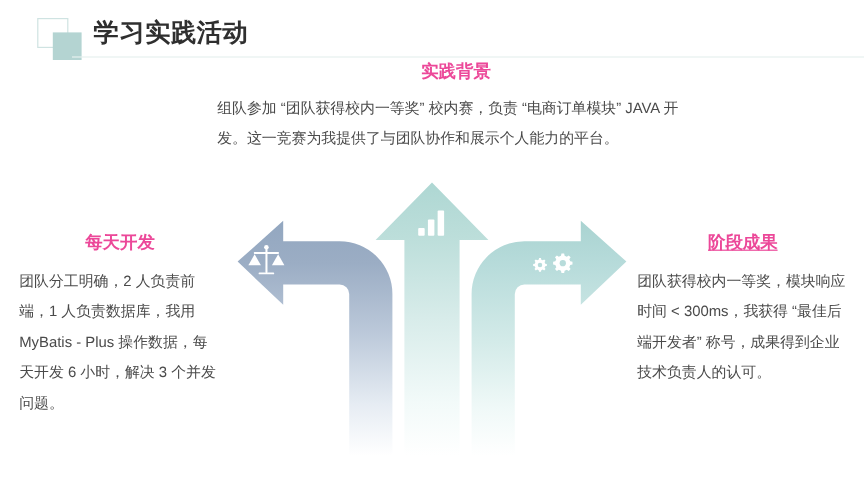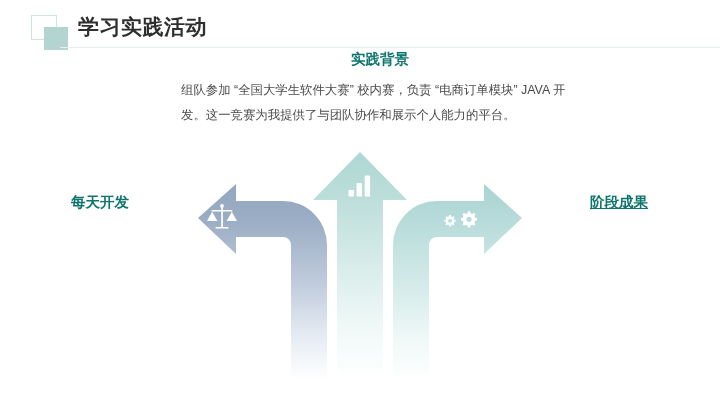--- a/index.html
+++ b/index.html
@@ -74,21 +74,21 @@
     left: 178px;
     top: 150px;
     width: 364px;
     height: 255px;
   }
 
   
   .panel-heading {
     font-size: 14.5px;
     font-weight: bold;
-    color: #0f766e;
+    color: #ec4899;
     text-align: center;
     white-space: nowrap;
   }
   .panel-body {
     font-size: 12.4px;
     line-height: 2.05;
     color: #4a4a4a;
   }
 
   
@@ -249,22 +249,24 @@
                    L -4.3 -4.6 L -1.95 -5.6 Z" transform="scale(0.55)"></path>
           <circle cx="0" cy="1.3" r="1.9" fill="#b8dcdb"></circle>
         </g>
       </g>
     </g>
   </svg>
 </div>
 
 <div id="panel-top">
   <div class="panel-heading">实践背景</div>
-  <div class="panel-body">组队参加 “全国大学生软件大赛” 校内赛，负责 “电商订单模块” JAVA 开发。这一竞赛为我提供了与团队协作和展示个人能力的平台。</div>
+  <div class="panel-body">组队参加 “团队获得校内一等奖” 校内赛，负责 “电商订单模块” JAVA 开发。这一竞赛为我提供了与团队协作和展示个人能力的平台。</div>
 </div>
 
 <div id="panel-left">
   <div class="panel-heading">每天开发</div>
+  <div class="panel-body">团队分工明确，2 人负责前端，1 人负责数据库，我用 MyBatis - Plus 操作数据，每天开发 6 小时，解决 3 个并发问题。</div>
 </div>
 
 <div id="panel-right">
   <div class="panel-heading">阶段成果</div>
+  <div class="panel-body">团队获得校内一等奖，模块响应时间 &lt; 300ms，我获得 “最佳后端开发者” 称号，成果得到企业技术负责人的认可。</div>
 </div>
 
 </body></html>

